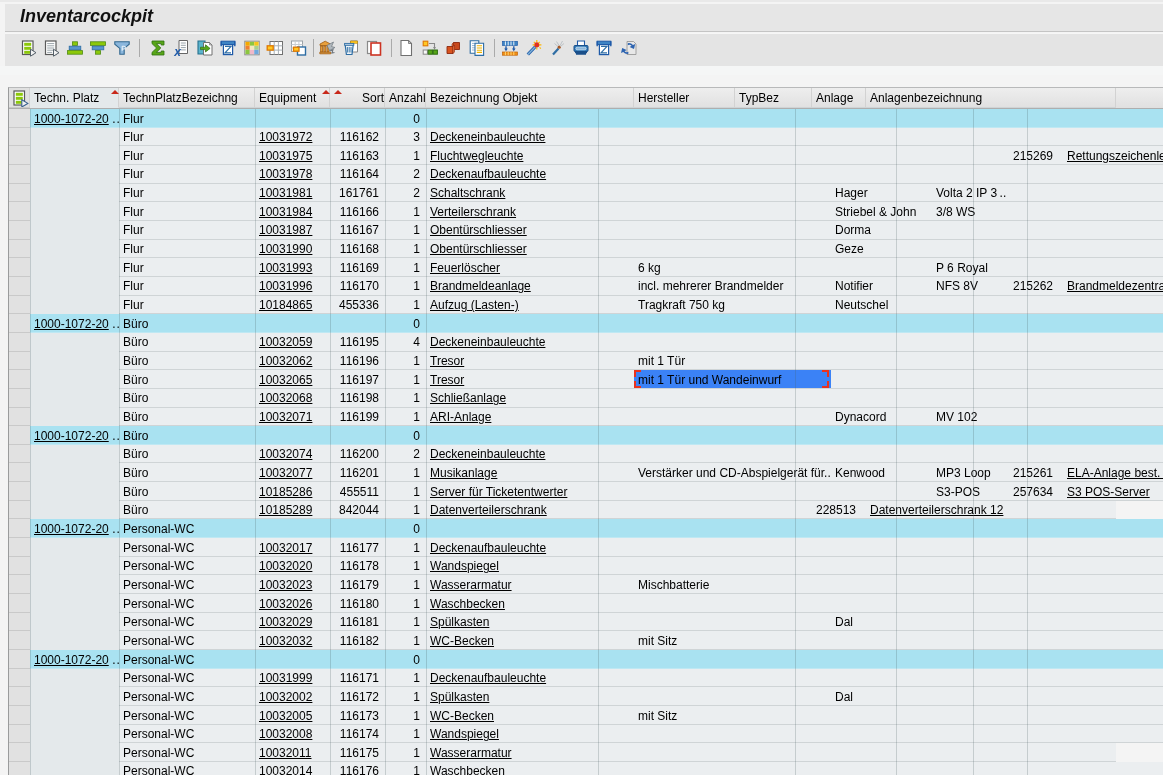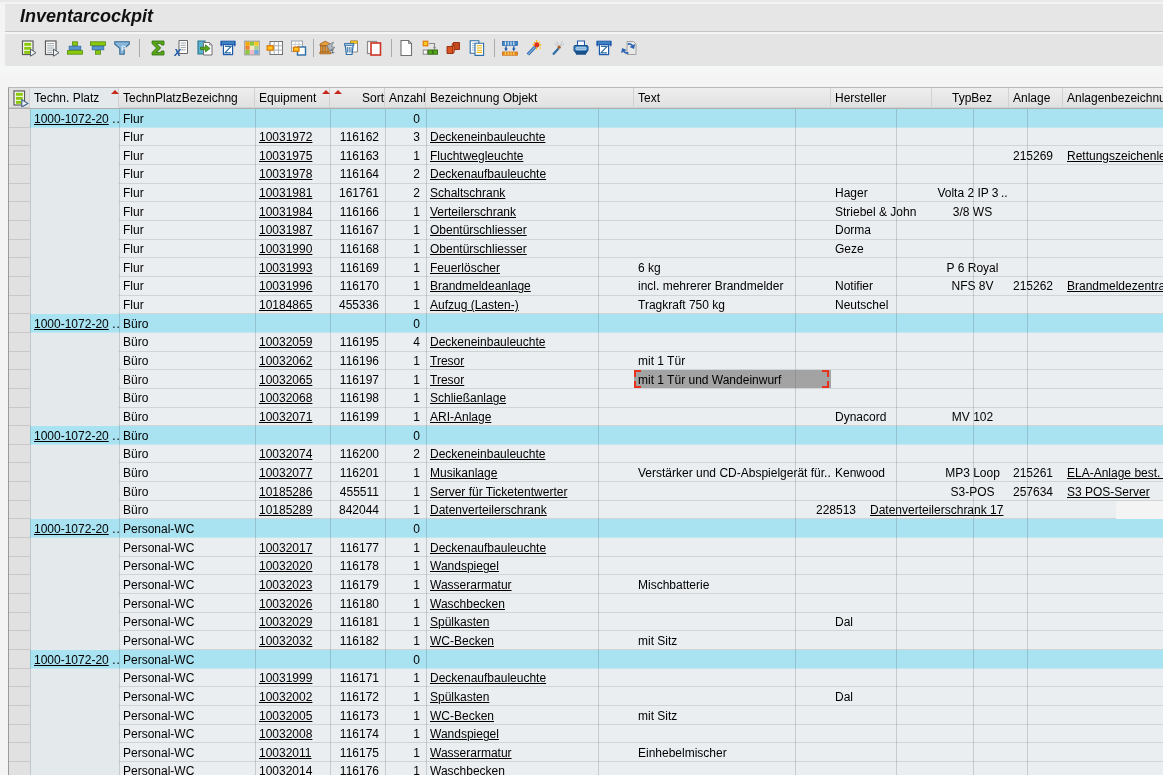--- a/index.html
+++ b/index.html
@@ -26,33 +26,33 @@
   border-bottom:1px solid #cfd4d6; position:relative; }
 .c0 { width:21px; background:#e1e1e1; border-bottom-color:#c9c9c9; }
 .c1 { width:89px; background:#e4e9eb; border-bottom-color:#e4e9eb; }
 .c2 { width:136px; }
 .c3 { width:75px; }
 .c4 { width:55px; }
 .c5 { width:41px; }
 .c6 { width:208px; }
 .c7 { width:197px; }
 .c8 { width:101px; }
-.c9 { width:77px;text-align:center; }
+.c9 { width:77px; }
 .c10 { width:54px; }
 .c11 { width:250px; }
 .r .c { background-color:#ebeef0; }
 .r .c0 { background-color:#e1e1e1; }
 .r .c1 { background-color:#e4e9eb; }
 .num { text-align:right; padding-right:6px; }
 .r.g .c { background-color:#a9e2f1; border-bottom-color:#bfe8f3; }
 .r.g .c0 { background-color:#e1e1e1; border-bottom-color:#c9c9c9; }
 .lnk { text-decoration:underline; }
 .dots { letter-spacing:1px; }
 .v { position:absolute; top:21px; bottom:0; width:1px; background:rgba(75,95,100,0.24); }
-.c7.sel { background-color:#a3a3a3; }
+.c7.sel { background-color:#3b82f6; }
 .m { position:absolute; width:7px; height:7px; border:0 solid #e8321e; }
 .m.tl { left:0; top:0; border-left-width:2px; border-top-width:2px; }
 .m.tr { right:2px; top:0; border-right-width:2px; border-top-width:2px; }
 .m.bl { left:0; bottom:0; border-left-width:2px; border-bottom-width:2px; }
 .m.br { right:2px; bottom:0; border-right-width:2px; border-bottom-width:2px; }
 .tri { position:absolute; width:0; height:0; border-left:4.25px solid transparent;
   border-right:4.25px solid transparent; border-bottom:4.5px solid #c8281a; top:2px; }
 #hicon { position:absolute; left:2px; top:2px; }
 </style></head>
 <body>
@@ -224,21 +224,20 @@
             <rect x="4.8" y="10.8" width="7" height="3" fill="#8cc80a"></rect>
             <path d="M10.8 9.8l6 3.6-6 3.6z" fill="#f2f2f2" stroke="#39618f" stroke-width="1.1"></path>
           </svg></span>
       </div>
     <div class="c c1">Techn. Platz</div>
     <div class="c c2">TechnPlatzBezeichng</div>
     <div class="c c3">Equipment</div>
     <div class="c c4 num">Sort</div>
     <div class="c c5">Anzahl</div>
     <div class="c c6">Bezeichnung Objekt</div>
-    <div class="c c7">Text</div>
     <div class="c c8">Hersteller</div>
     <div class="c c9">TypBez</div>
     <div class="c c10">Anlage</div>
     <div class="c c11">Anlagenbezeichnung</div>
     <i class="tri" style="left:102px"></i>
     <i class="tri" style="left:313px"></i>
     <i class="tri" style="left:324.5px"></i>
   </div>
   <div id="rows">
 <div class="r g">
@@ -539,21 +538,21 @@
         <div class="c c0"></div>
         <div class="c c1"></div>
         <div class="c c2">Büro</div>
         <div class="c c3"><span class="lnk">10185289</span></div>
         <div class="c c4 num">842044</div>
         <div class="c c5 num">1</div>
         <div class="c c6"><span class="lnk">Datenverteilerschrank</span></div>
         <div class="c c8"></div>
         <div class="c c9"></div>
         <div class="c c10">228513</div>
-        <div class="c c11"><span class="lnk">Datenverteilerschrank 17</span></div>
+        <div class="c c11"><span class="lnk">Datenverteilerschrank 12</span></div>
       </div>
 <div class="r g">
         <div class="c c0"></div>
         <div class="c c1"><span class="lnk">1000-1072-20</span><span class="dots"> ..</span></div>
         <div class="c c2">Personal-WC</div>
         <div class="c c3"></div>
         <div class="c c4 num"></div>
         <div class="c c5 num">0</div>
         <div class="c c6"></div>
         <div class="c c7"></div>
@@ -717,21 +716,20 @@
         <div class="c c11"></div>
       </div>
 <div class="r">
         <div class="c c0"></div>
         <div class="c c1"></div>
         <div class="c c2">Personal-WC</div>
         <div class="c c3"><span class="lnk">10032011</span></div>
         <div class="c c4 num">116175</div>
         <div class="c c5 num">1</div>
         <div class="c c6"><span class="lnk">Wasserarmatur</span></div>
-        <div class="c c7">Einhebelmischer</div>
         <div class="c c8"></div>
         <div class="c c9"></div>
         <div class="c c10"></div>
         <div class="c c11"></div>
       </div>
 <div class="r">
         <div class="c c0"></div>
         <div class="c c1"></div>
         <div class="c c2">Personal-WC</div>
         <div class="c c3"><span class="lnk">10032014</span></div>

